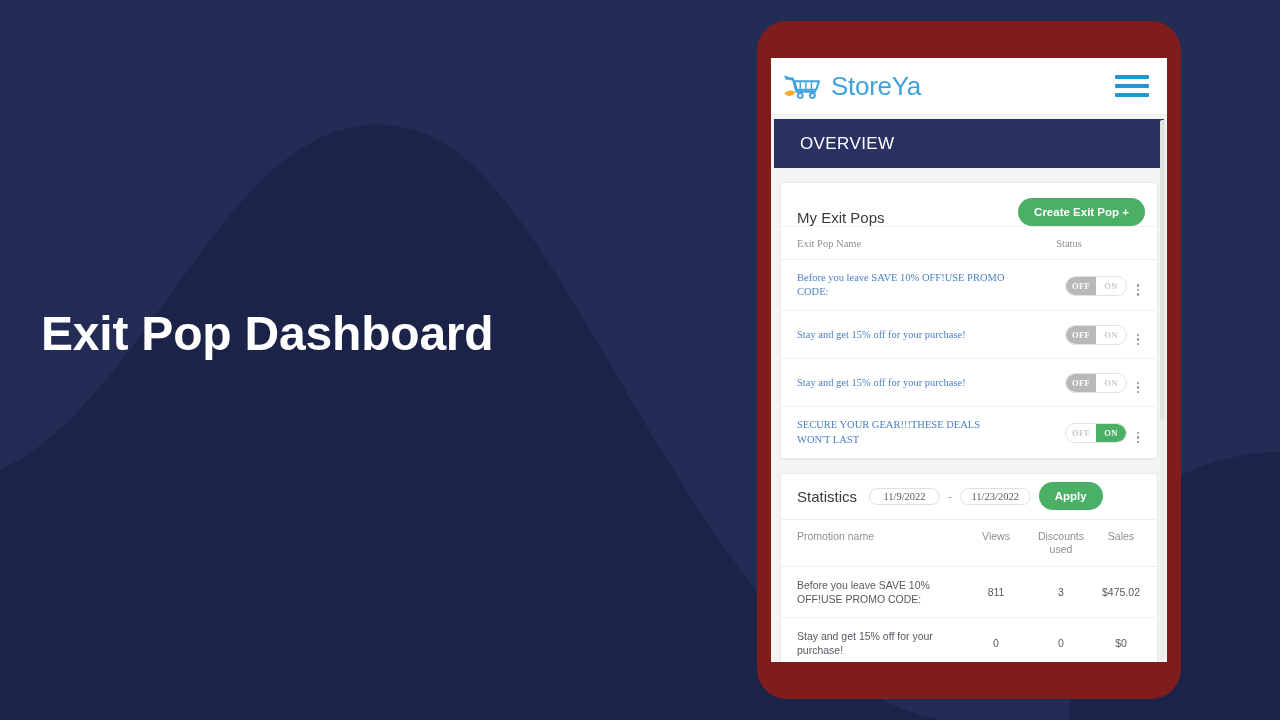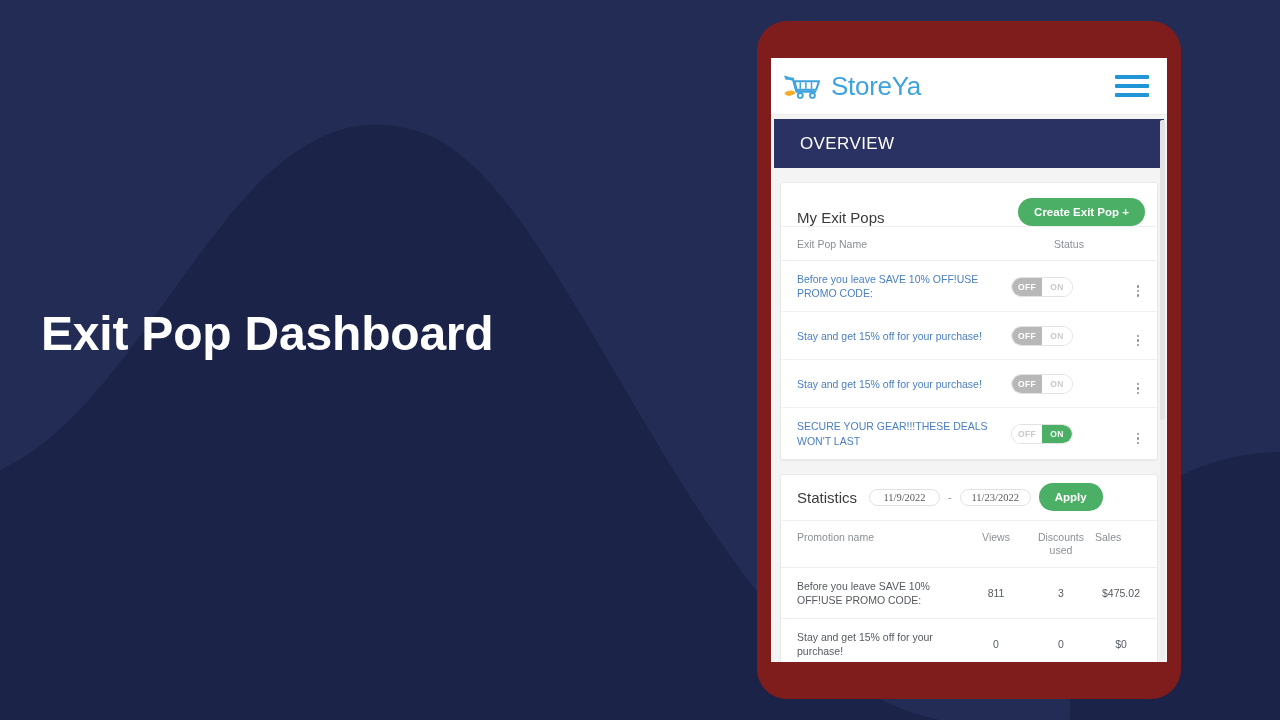--- a/index.html
+++ b/index.html
@@ -125,21 +125,21 @@
     font-size: 11.5px;
     font-weight: bold;
     border: none;
     border-radius: 20px;
     padding: 8px 16px;
     cursor: pointer;
     white-space: nowrap;
   }
 
   
-  .ep-table { width: 100%; border-collapse: collapse; }
+  .ep-table { width: 100%; border-collapse: collapse; font-family: Liberation Serif, serif; }
   .ep-table thead th {
     font-size: 10.5px;
     color: #8a8f96;
     font-weight: normal;
     text-align: left;
     padding: 11px 0 10px 16px;
     border-bottom: 1px solid #eeeeee;
   }
   .ep-table thead th.col-status { text-align: center; padding-left: 0; width: 116px; }
   .ep-table thead th.col-menu { width: 30px; }
@@ -151,21 +151,21 @@
   }
   .ep-table tbody tr:last-child td { border-bottom: none; }
 
   .ep-name {
     font-size: 10.5px;
     color: #4a7fc1;
     line-height: 1.35;
     max-width: 200px;
   }
 
-  .td-status { padding-left: 0 !important; text-align: left; }
+  .td-status { padding-left: 0 !important; text-align: right; }
   .td-menu { padding-left: 0 !important; padding-right: 8px !important; text-align: center; }
 
   .toggle {
     display: inline-flex;
     width: 62px;
     height: 20px;
     border-radius: 11px;
     overflow: hidden;
     border: 1px solid #e2e2e2;
     cursor: pointer;
@@ -224,21 +224,21 @@
     font-size: 10.5px;
     color: #8a8f96;
     font-weight: normal;
     padding: 10px 0 9px 0;
     border-bottom: 1px solid #eeeeee;
     vertical-align: top;
   }
   .st-table thead th.c-name { text-align: left; padding-left: 16px; }
   .st-table thead th.c-views { width: 62px; text-align: center; }
   .st-table thead th.c-disc { width: 68px; text-align: center; line-height: 1.3; }
-  .st-table thead th.c-sales { width: 62px; text-align: left; padding-right: 10px; }
+  .st-table thead th.c-sales { width: 62px; text-align: center; padding-right: 10px; }
 
   .st-table tbody td {
     font-size: 10.5px;
     color: #555a60;
     padding: 11px 0;
     border-bottom: 1px solid #f0f0f0;
     text-align: center;
     line-height: 1.35;
   }
   .st-table tbody td.c-name { text-align: left; padding-left: 16px; padding-right: 8px; }

